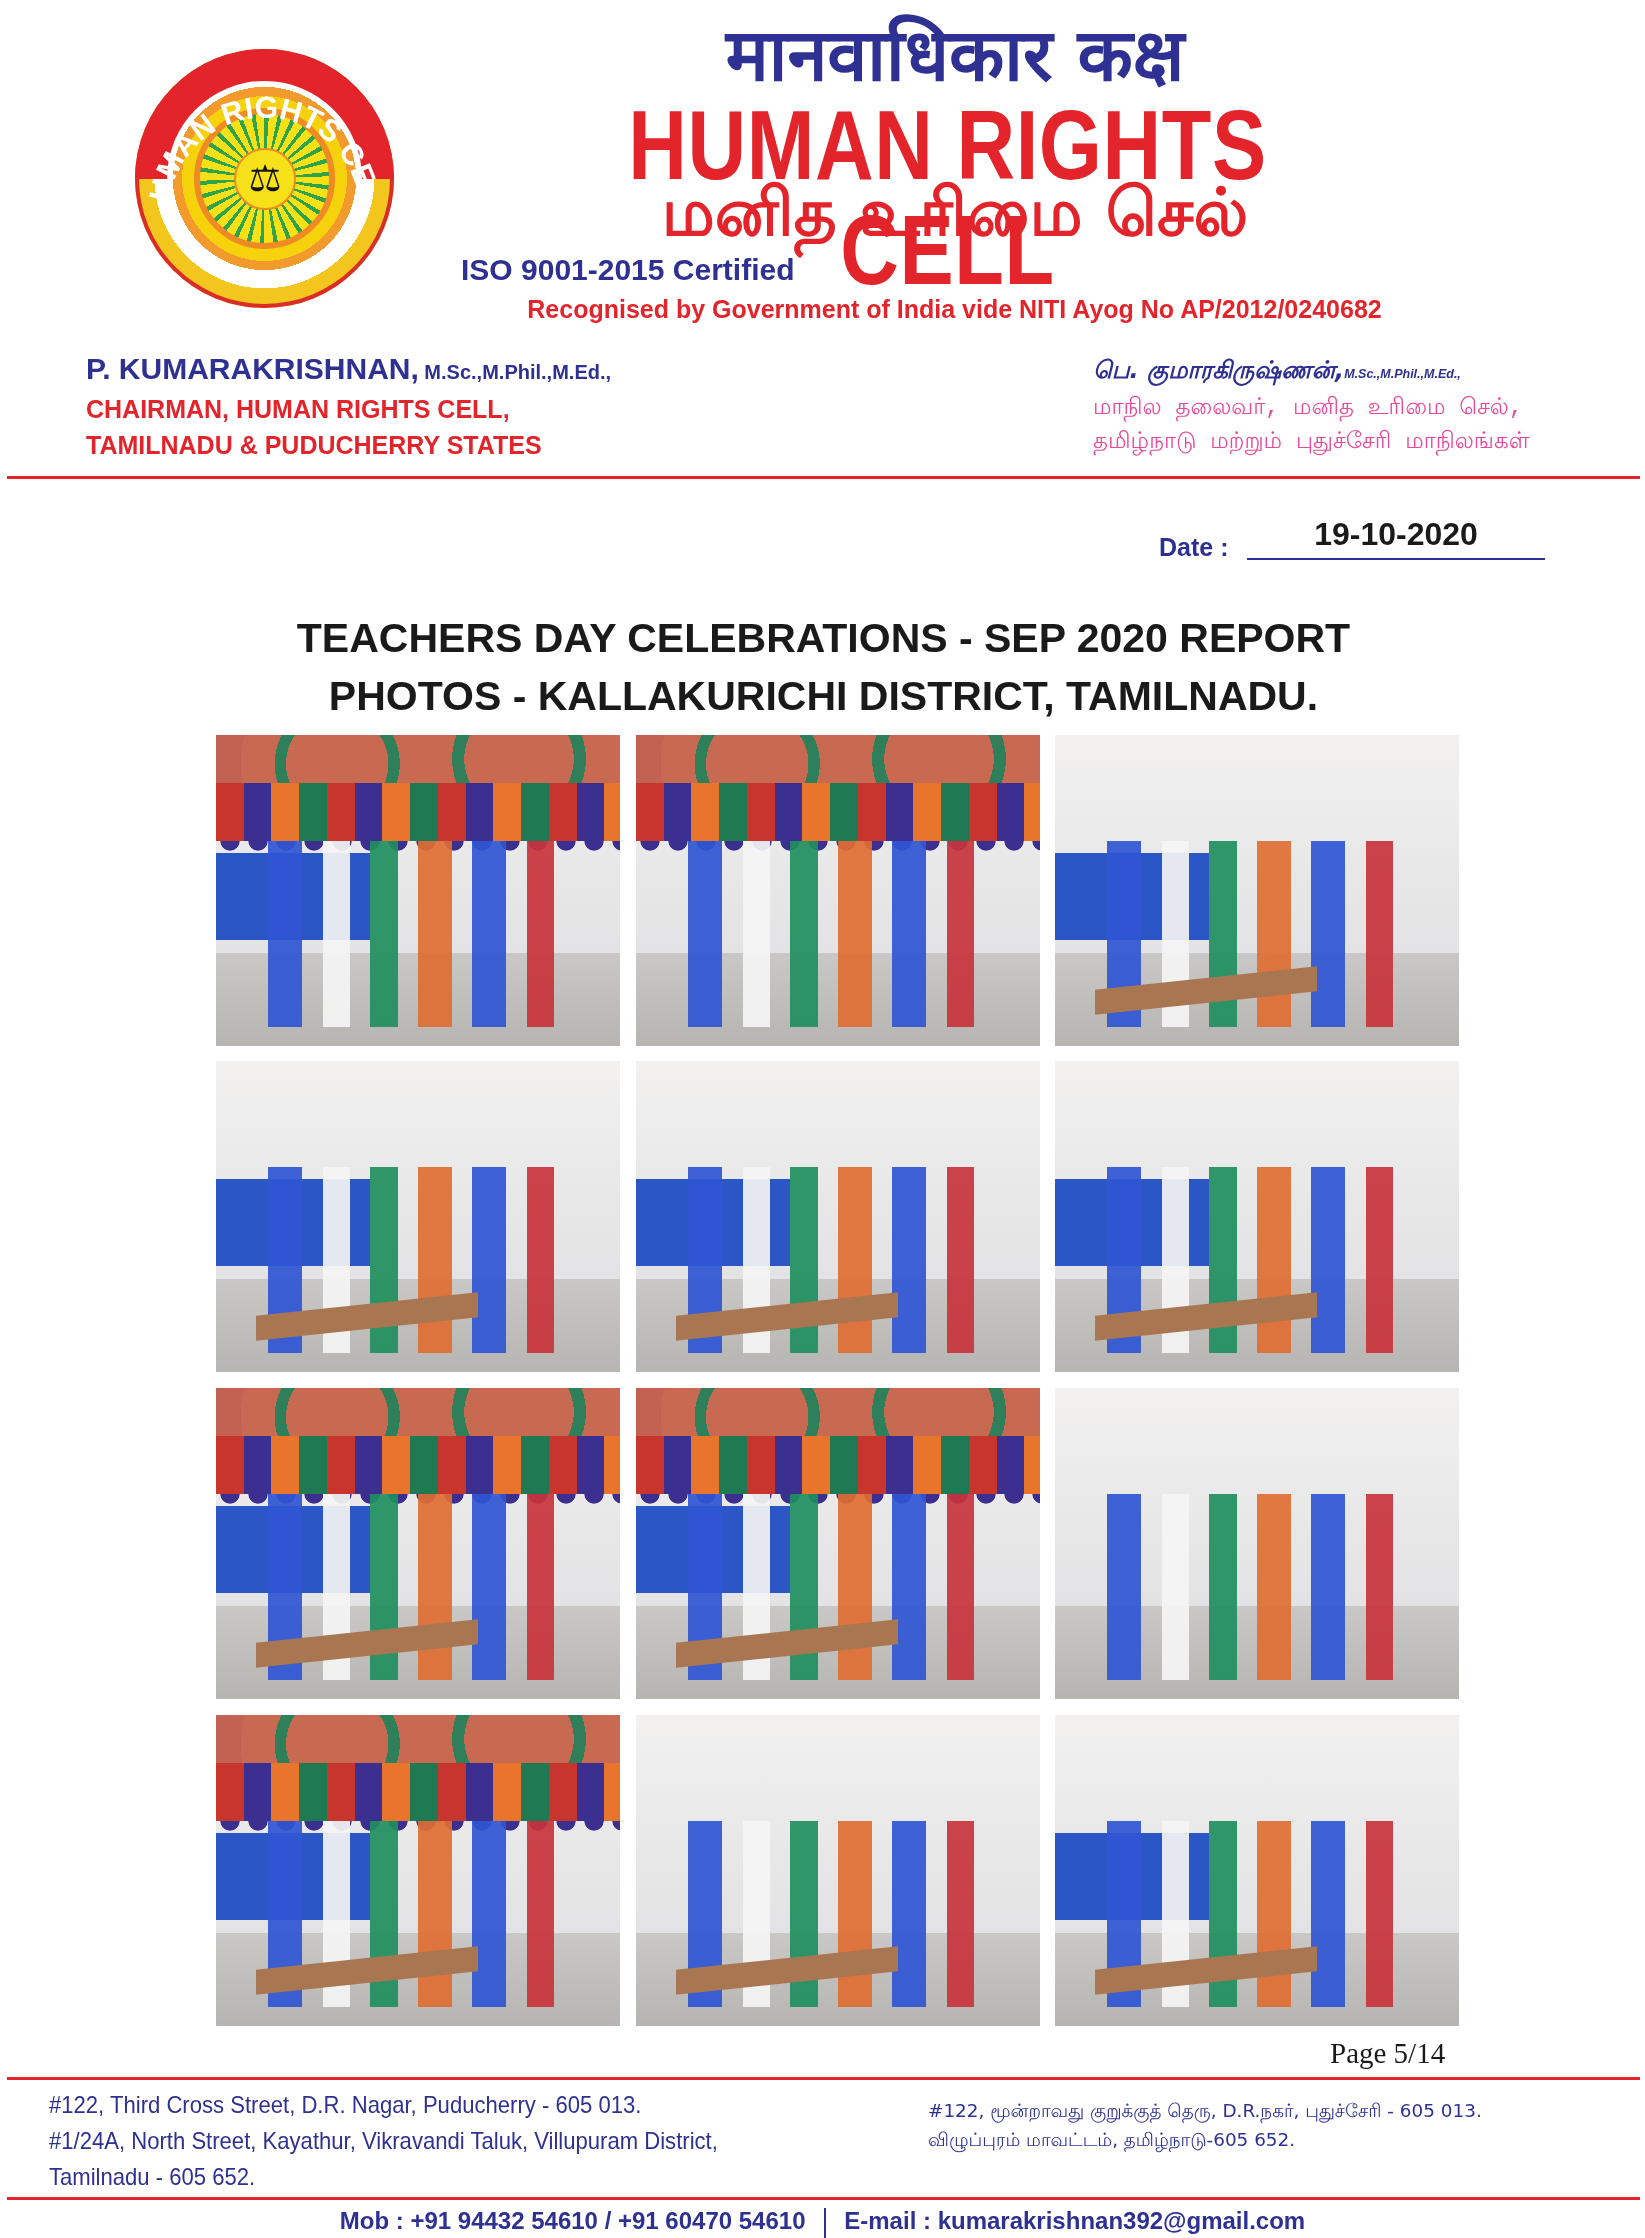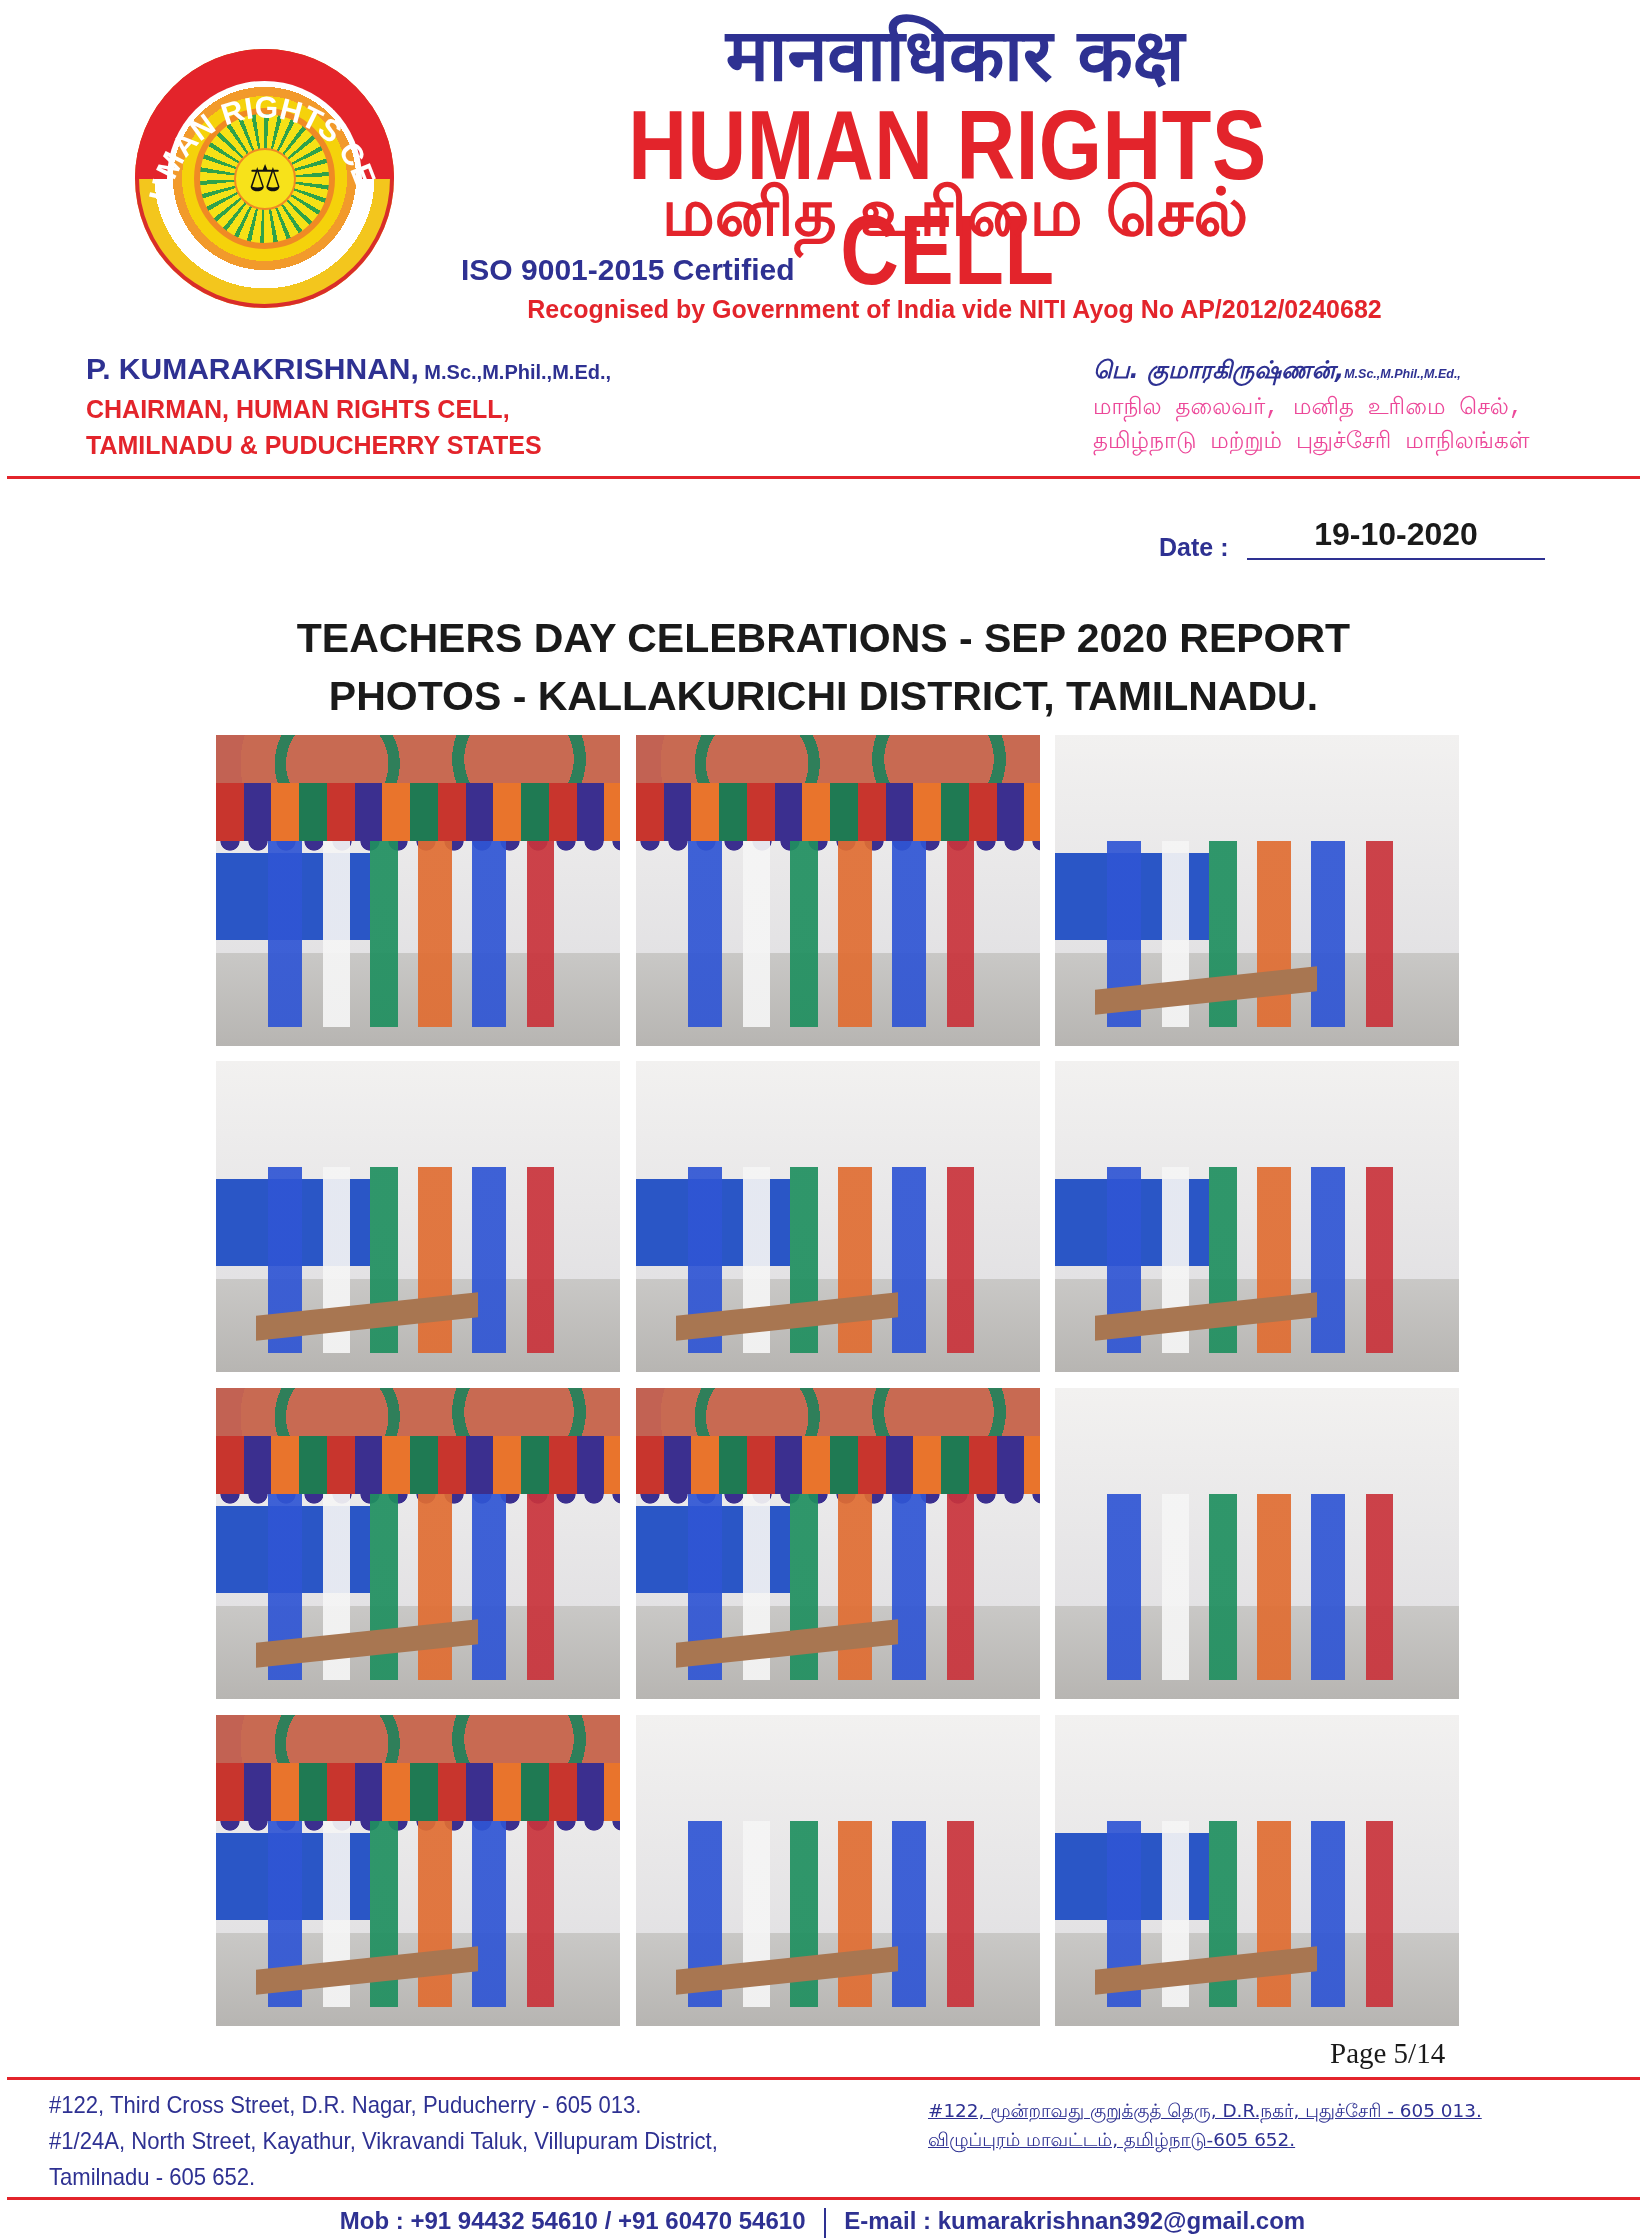--- a/index.html
+++ b/index.html
@@ -59,21 +59,21 @@
   .photo .floor { position: absolute; left: 0; bottom: 0; width: 100%; height: 30%; background: linear-gradient(180deg, #c9c8c6, #b7b5b2); }
   .photo .banner { position: absolute; left: 0; top: 38%; width: 38%; height: 28%; background: #2a56c6; }
   .photo .people { position: absolute; left: 8%; bottom: 6%; width: 84%; height: 60%;
       background:
         linear-gradient(90deg, transparent 0 6%, #2f55d4 6% 16%, transparent 16% 22%, #f5f5f5 22% 30%, transparent 30% 36%, #1f8f5f 36% 44%, transparent 44% 50%, #e06d32 50% 60%, transparent 60% 66%, #2f55d4 66% 76%, transparent 76% 82%, #c9333b 82% 90%, transparent 90%); opacity: 0.92; }
   .photo .table { position: absolute; left: 10%; bottom: 14%; width: 55%; height: 8%; background: #a87651; transform: skewY(-6deg); }
 
   
   .page-no { left: 1330px; top: 2035px; color: #1a1a1a; font-size: 29px; line-height: 36px; font-family: "Liberation Serif", serif; }
   .addr-en { left: 49px; top: 2087px; width: 790px; color: #2e3192; font-size: 24px; line-height: 36px; transform: scaleX(0.92); transform-origin: left; }
-  .addr-ta { left: 928px; top: 2096px; width: 658px; color: #2e3192; font-size: 18.4px; line-height: 29px; font-family: "DejaVu Sans", sans-serif; text-decoration: underline; }
+  .addr-ta { left: 928px; top: 2096px; width: 658px; color: #2e3192; font-size: 18.4px; line-height: 29px; font-family: "DejaVu Sans", sans-serif; }
   .contact { left: 0; top: 2204px; width: 1645px; text-align: center; color: #2e3192; font-weight: bold; font-size: 24px; line-height: 33px; }
   .contact .sep { display: inline-block; width: 2px; height: 30px; background: #2e3192; vertical-align: middle; margin: 0 18.4px; }
 </style>
 </head>
 <body>
 
 <div class="abs logo">
   <div class="ring-top"></div>
   <div class="inner"></div>
   <div class="core">⚖</div>

